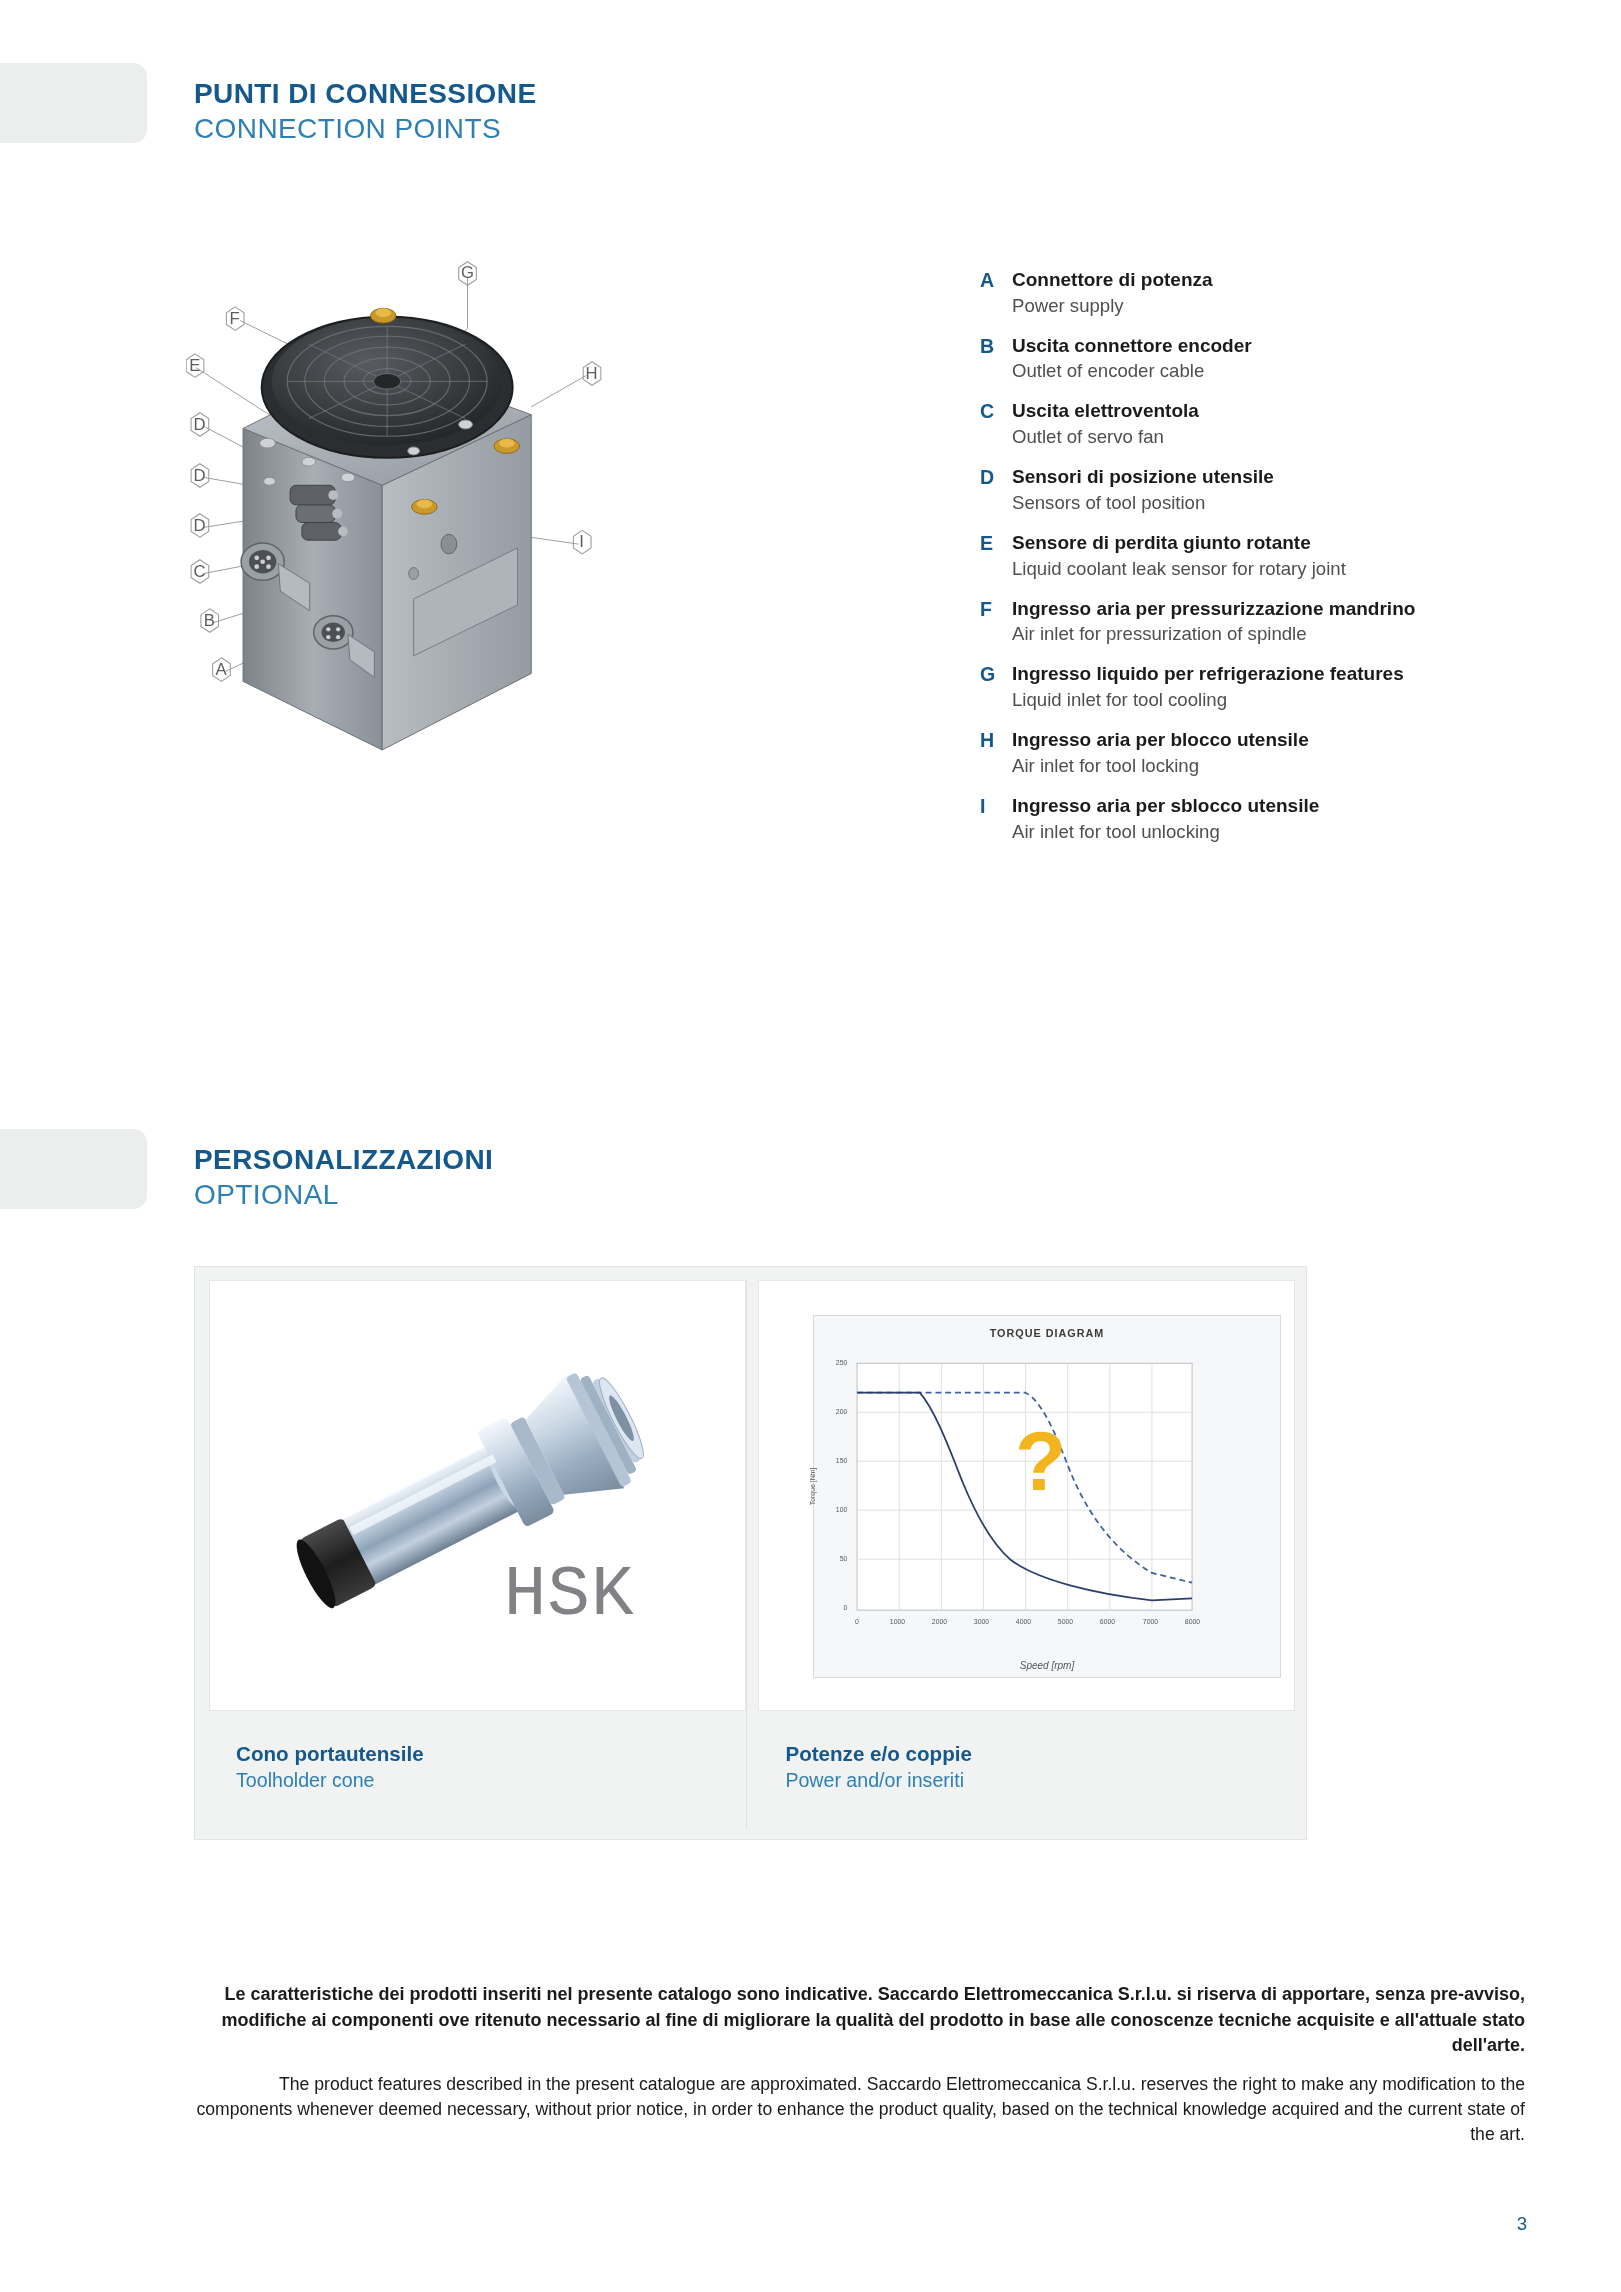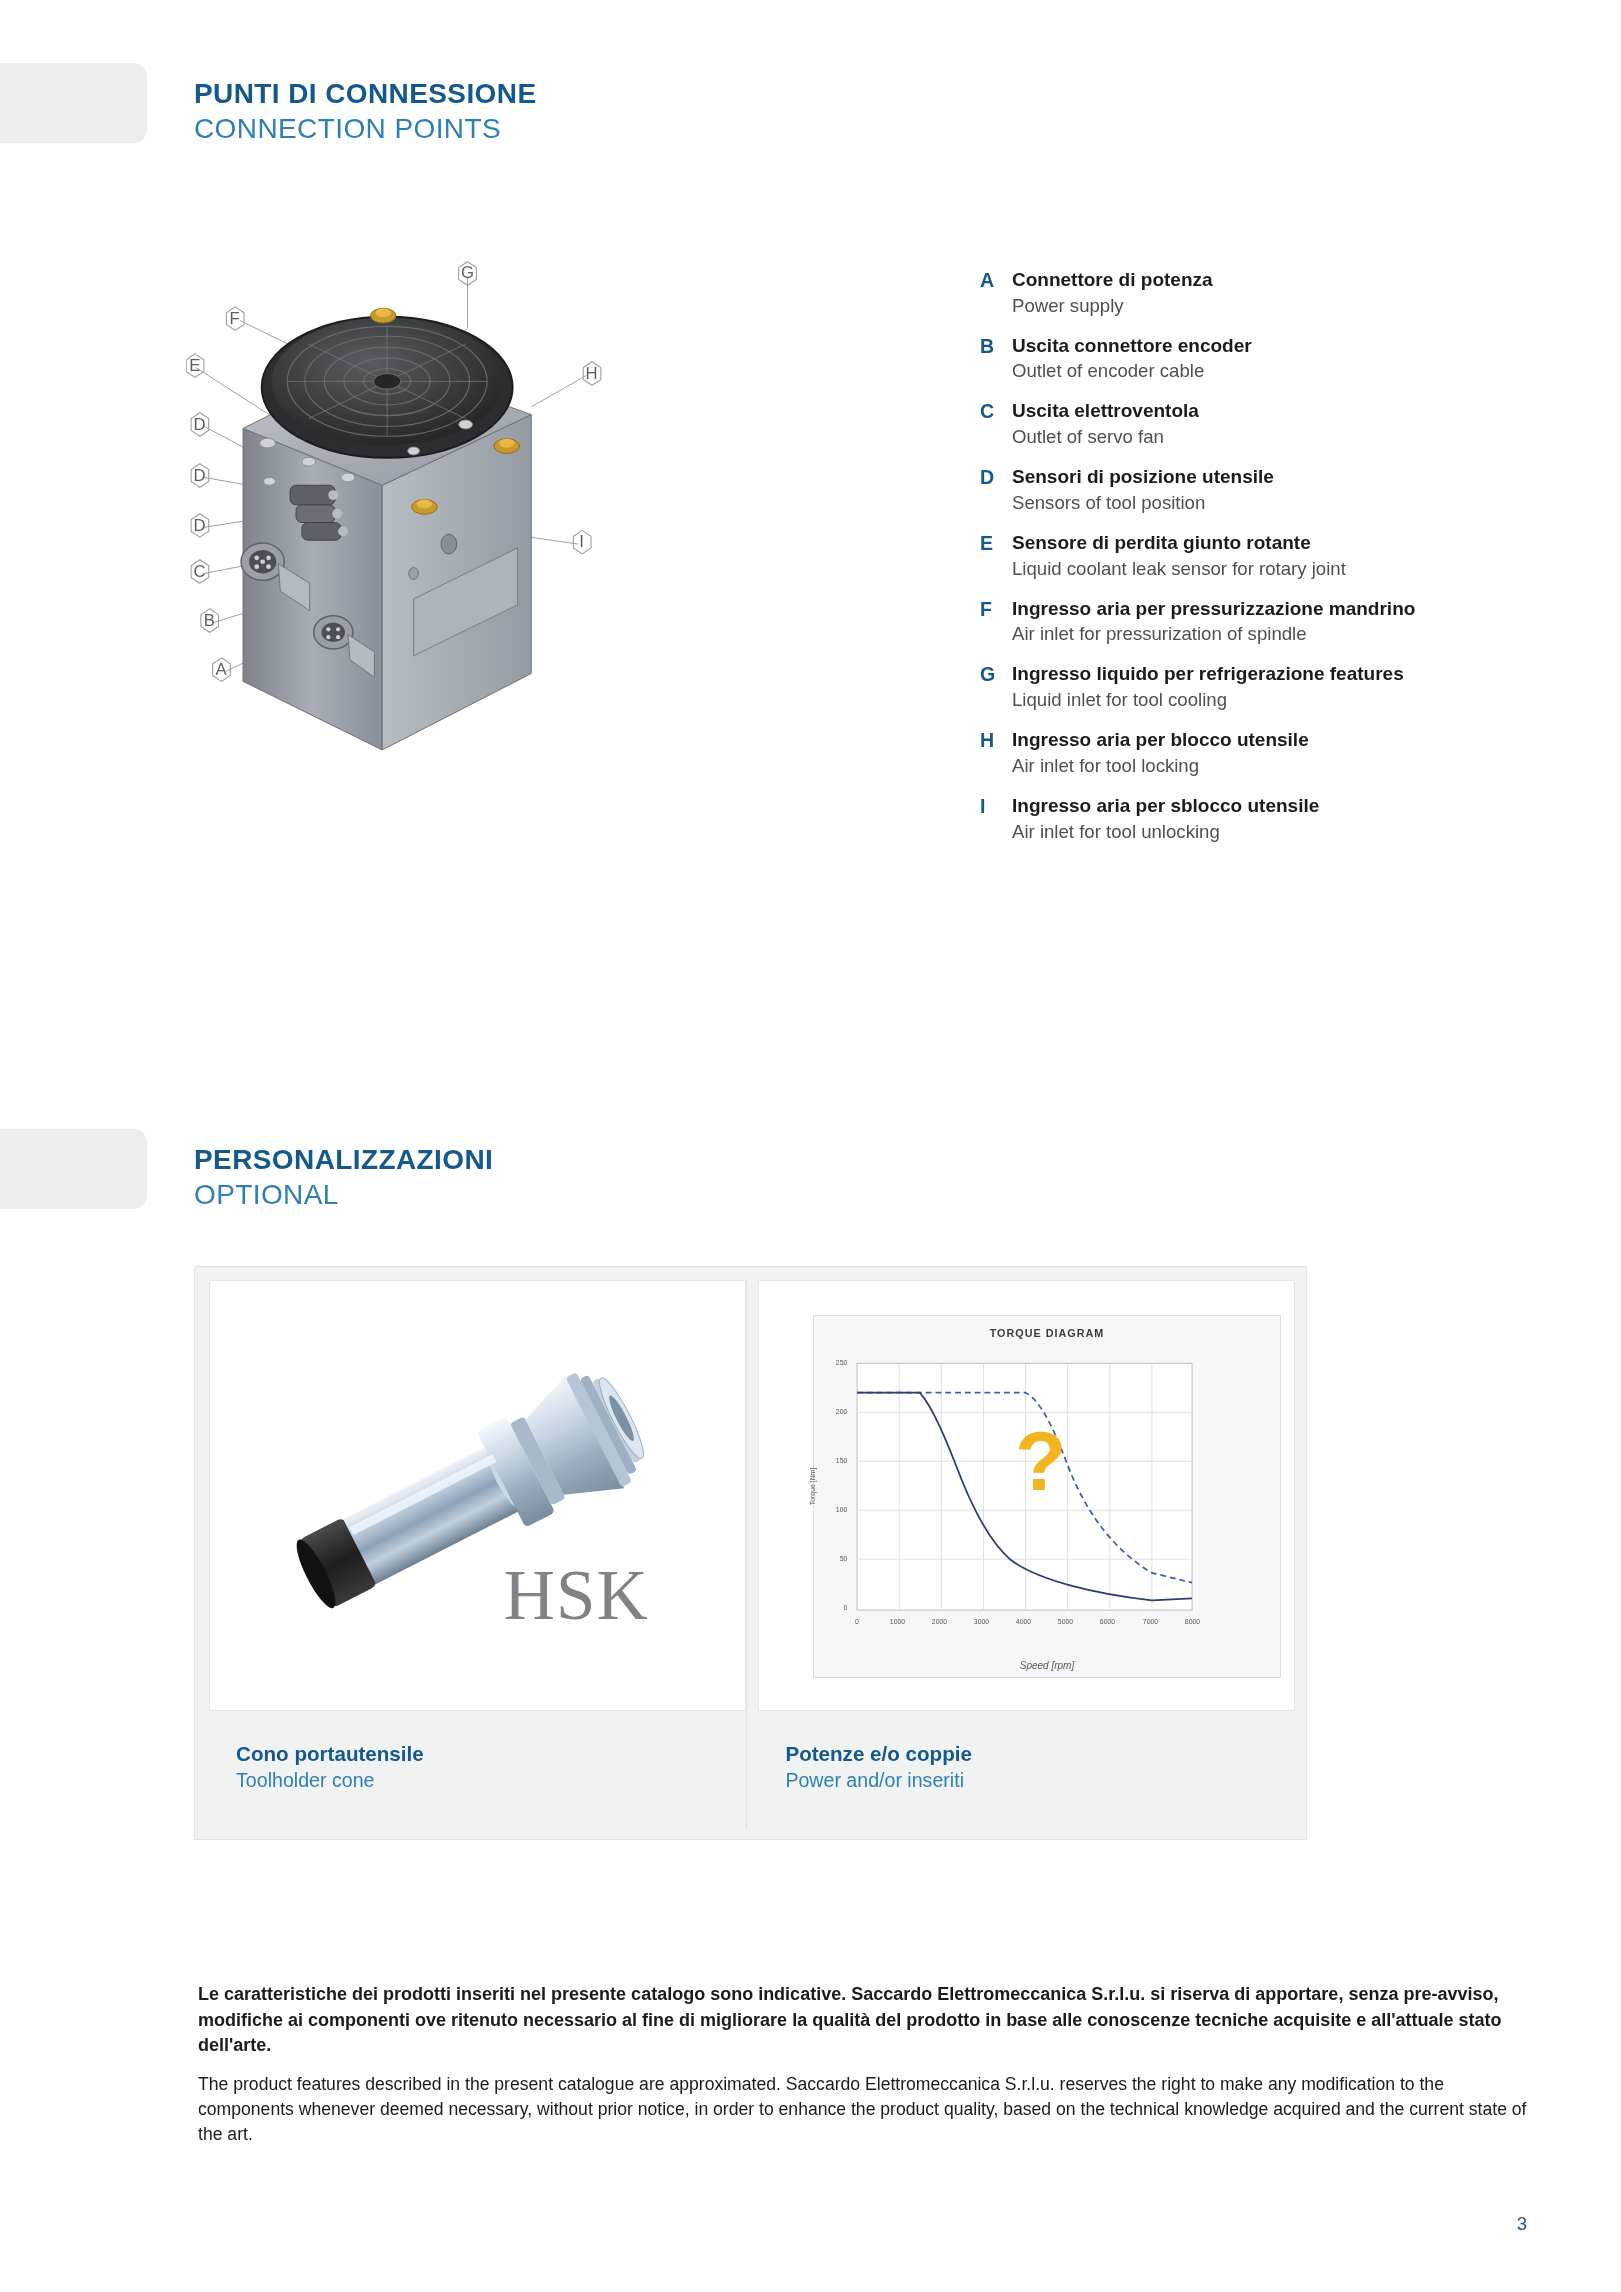--- a/index.html
+++ b/index.html
@@ -164,21 +164,21 @@
     left: 551px;
     top: 12.7px;
     width: 1px;
     height: 549px;
     background: #e0e1e2;
   }
   .hsk-text {
     position: absolute;
     left: 294px;
     top: 274px;
-    font-family: Liberation Serif, serif;
+    font-family: Liberation Mono, monospace;
     font-size: 71px;
     color: #808285;
     letter-spacing: 1px;
   }
 
   
   .chart-box {
     position: absolute;
     left: 54px;
     top: 34px;
@@ -236,23 +236,24 @@
     font-family: "Liberation Sans", sans-serif;
     font-weight: bold;
     font-size: 84px;
     color: #f3b51f;
     line-height: 1;
   }
 
   
   .note {
     position: absolute;
-    left: 198px;
+    left: 192px;
     top: 1982px;
     width: 1333px;
+    text-align: right;
   }
   .note .bold {
     font-family: "Liberation Sans Narrow", "Liberation Sans", sans-serif;
     font-weight: bold;
     font-size: 18px;
     line-height: 1.42;
     color: #1b1b1b;
     margin: 0 0 13.7px 0;
   }
   .note .reg {

